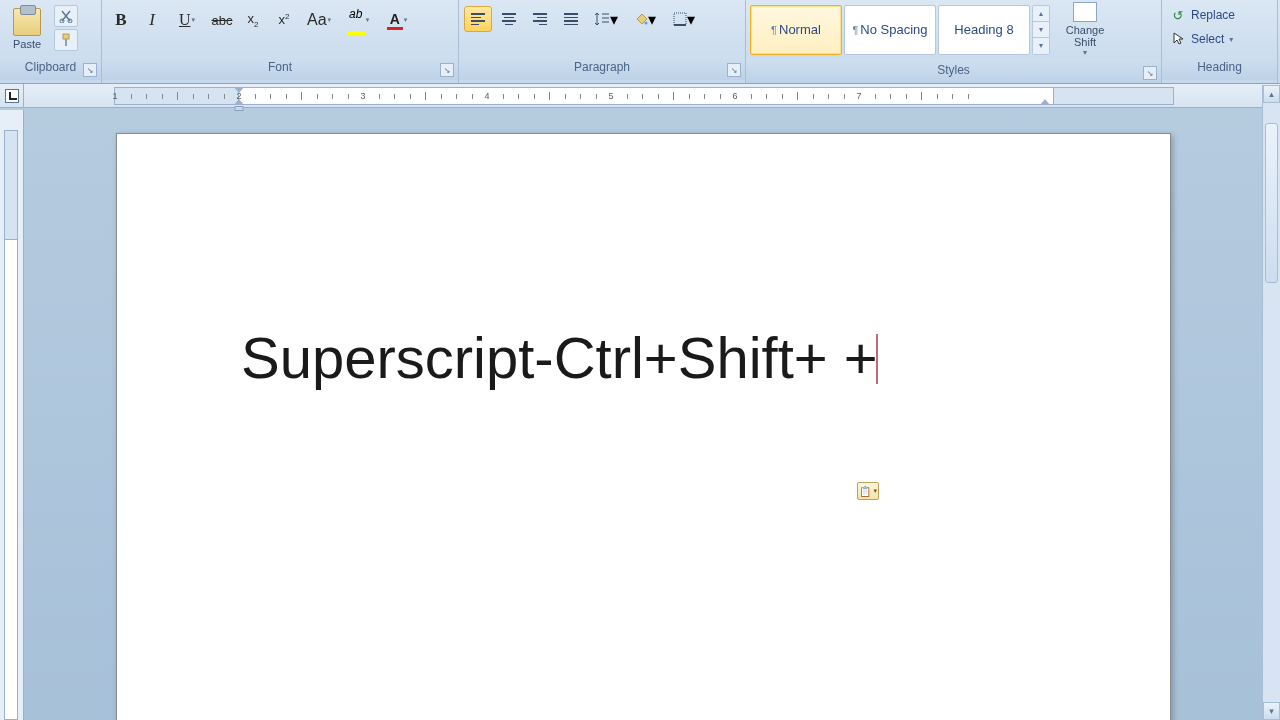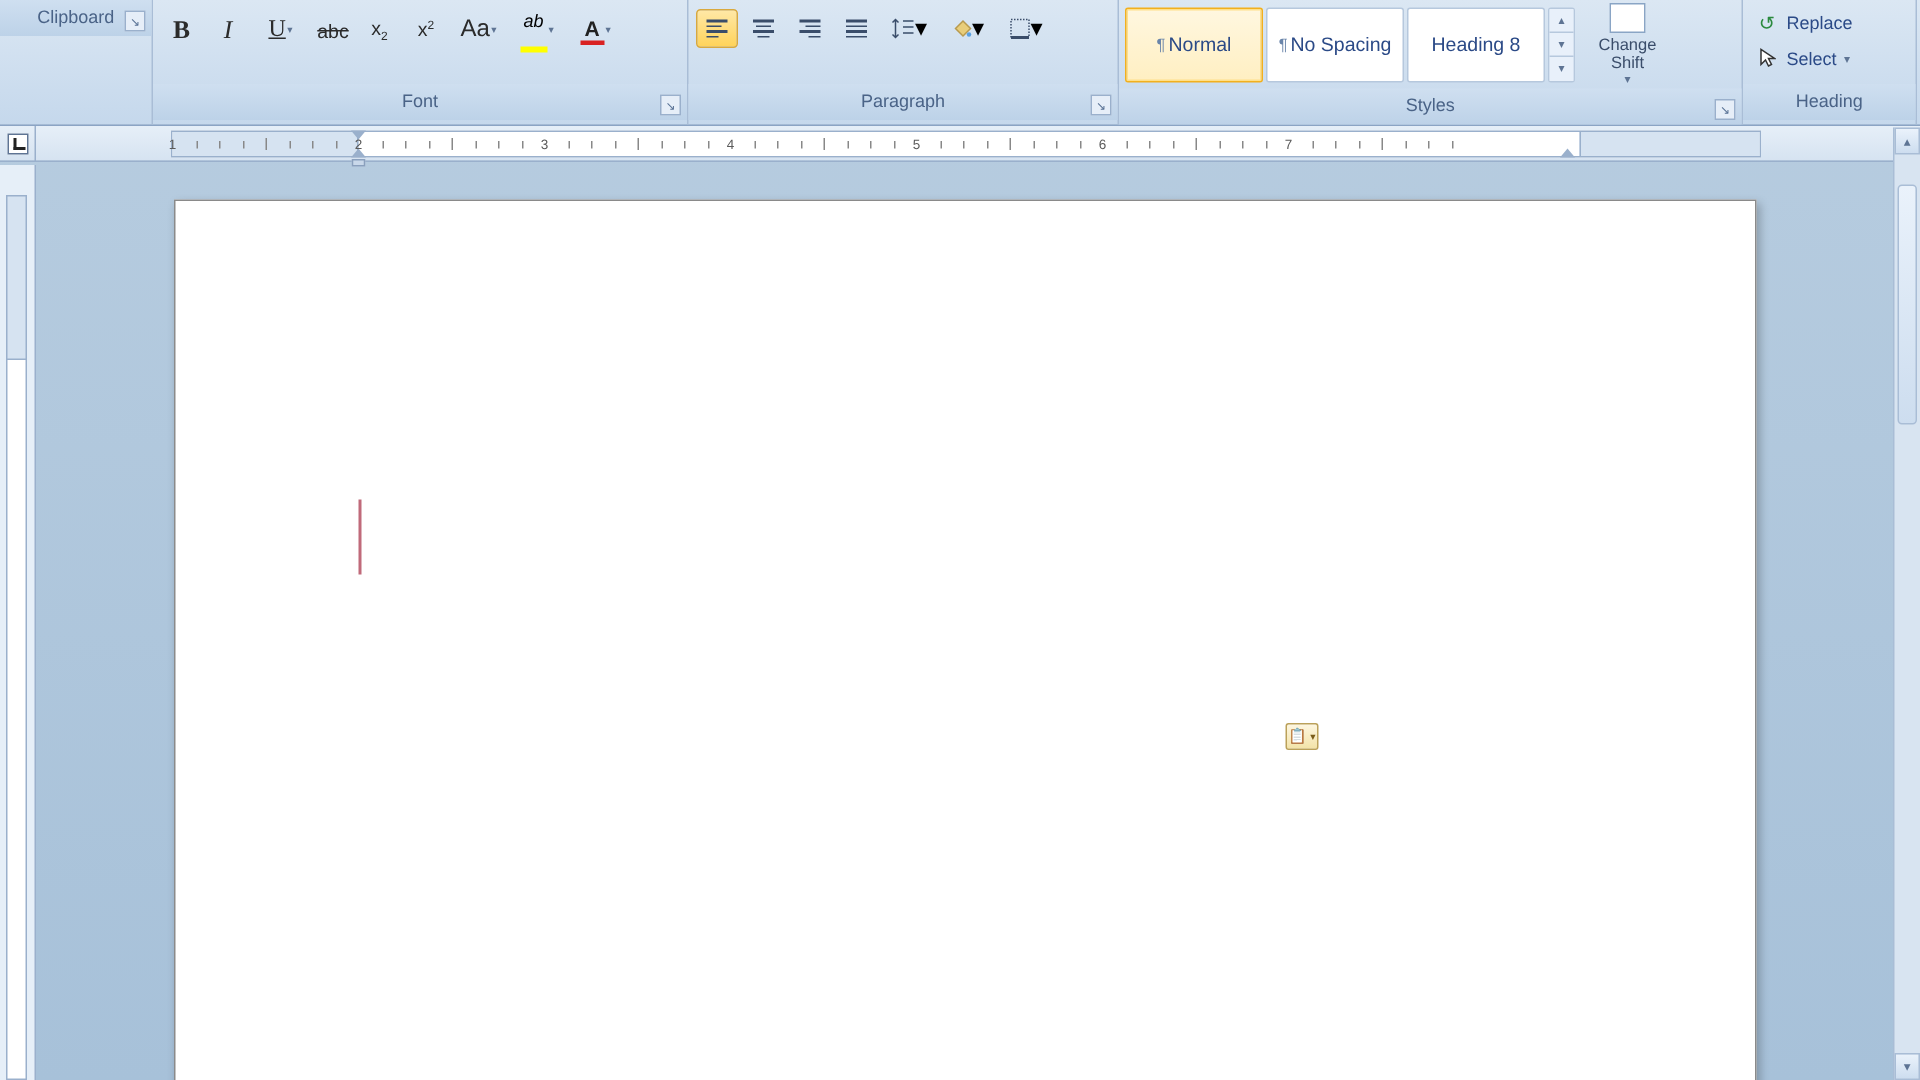--- a/index.html
+++ b/index.html
@@ -99,20 +99,41 @@
 .ruler-toggle { position:absolute; right:2px; top:87px; width:14px; height:14px; border:1px solid #8aa0bd; background:#fff; }
 
 svg { display:block; }
 </style>
 </head>
 <body>
 
 <div class="ribbon">
 
   <div class="group clipboard">
+    <div class="group-body">
+      <div class="paste-btn">
+        <div class="paste-icon"></div>
+        <div class="paste-label">Paste</div>
+      </div>
+      <div class="clip-side">
+        <div class="small-btn">
+          <svg width="14" height="14">
+              <path d="M3 2 L11 12 M11 2 L3 12" stroke="#5a7396" stroke-width="1.4" fill="none"></path>
+              <circle cx="3" cy="12" r="2" fill="none" stroke="#5a7396"></circle>
+              <circle cx="11" cy="12" r="2" fill="none" stroke="#5a7396"></circle>
+            </svg>
+        </div>
+        <div class="small-btn">
+          <svg width="14" height="14">
+              <rect x="4" y="1" width="6" height="5" fill="#e8cd7a" stroke="#b89a4e"></rect>
+              <rect x="6" y="6" width="2" height="7" fill="#8aa0bd"></rect>
+            </svg>
+        </div>
+      </div>
+    </div>
     <div class="group-label">
       <span>Clipboard</span>
       <div class="launcher">↘</div>
     </div>
   </div>
 
   <div class="group font">
     <div class="group-body" style="flex-direction:column; align-items:flex-start; gap:0;">
       <div class="font-top"></div>
       <div class="font-row">
@@ -353,21 +374,21 @@
 <div class="ruler-toggle"></div>
 
 <div class="doc-area">
   <div class="vruler">
     <div class="white"></div>
     <div class="gray"></div>
   </div>
   <div class="page-wrap">
     <div class="page">
       <div class="content">
-        <div class="line2"><span class="cursor"></span></div>
+        <div class="line2"><span>Superscript-Ctrl+Shift+ +</span><span class="cursor"></span></div>
         <div class="paste-options" style="left:616px; top:218px;">
             <span>📋</span>
           </div>
       </div>
     </div>
   </div>
 </div>
 
 <div class="vscroll">
   <div class="btn">▴</div>

